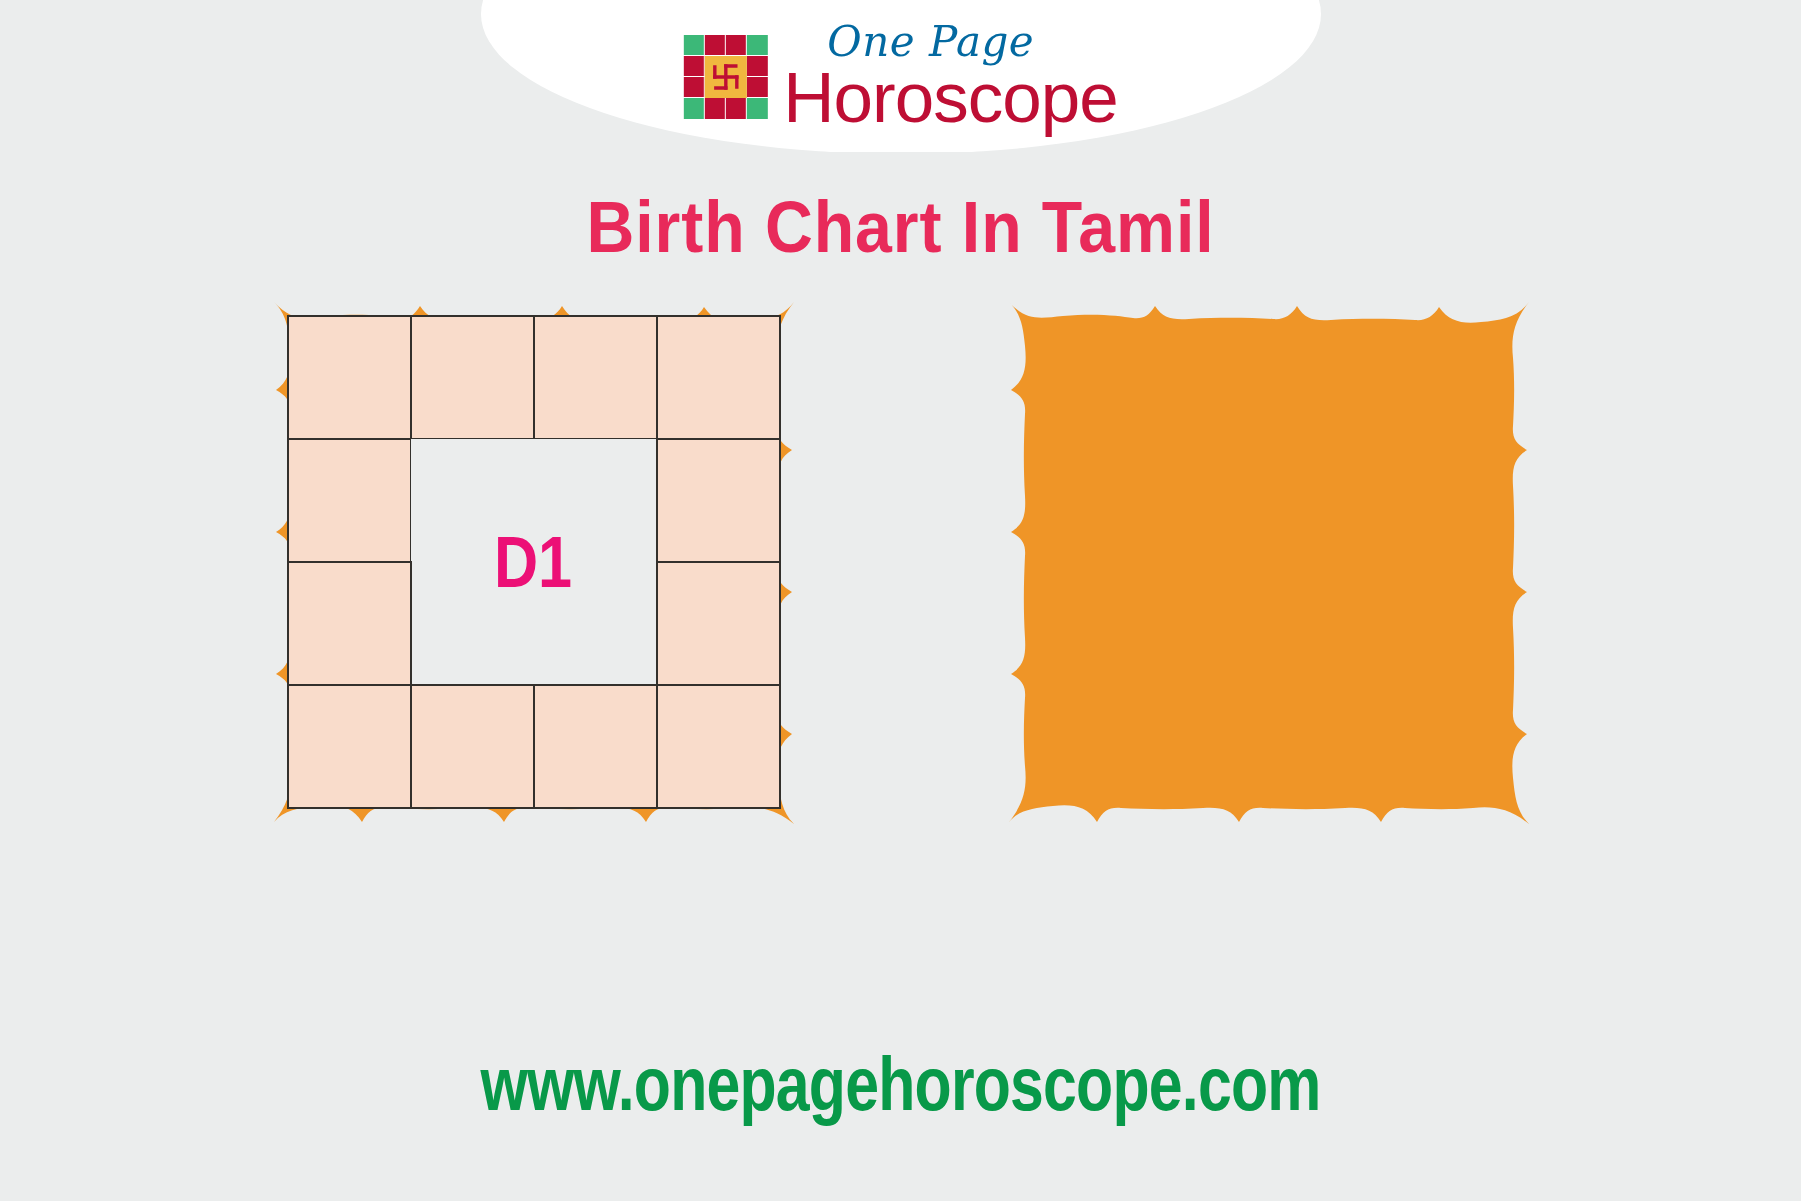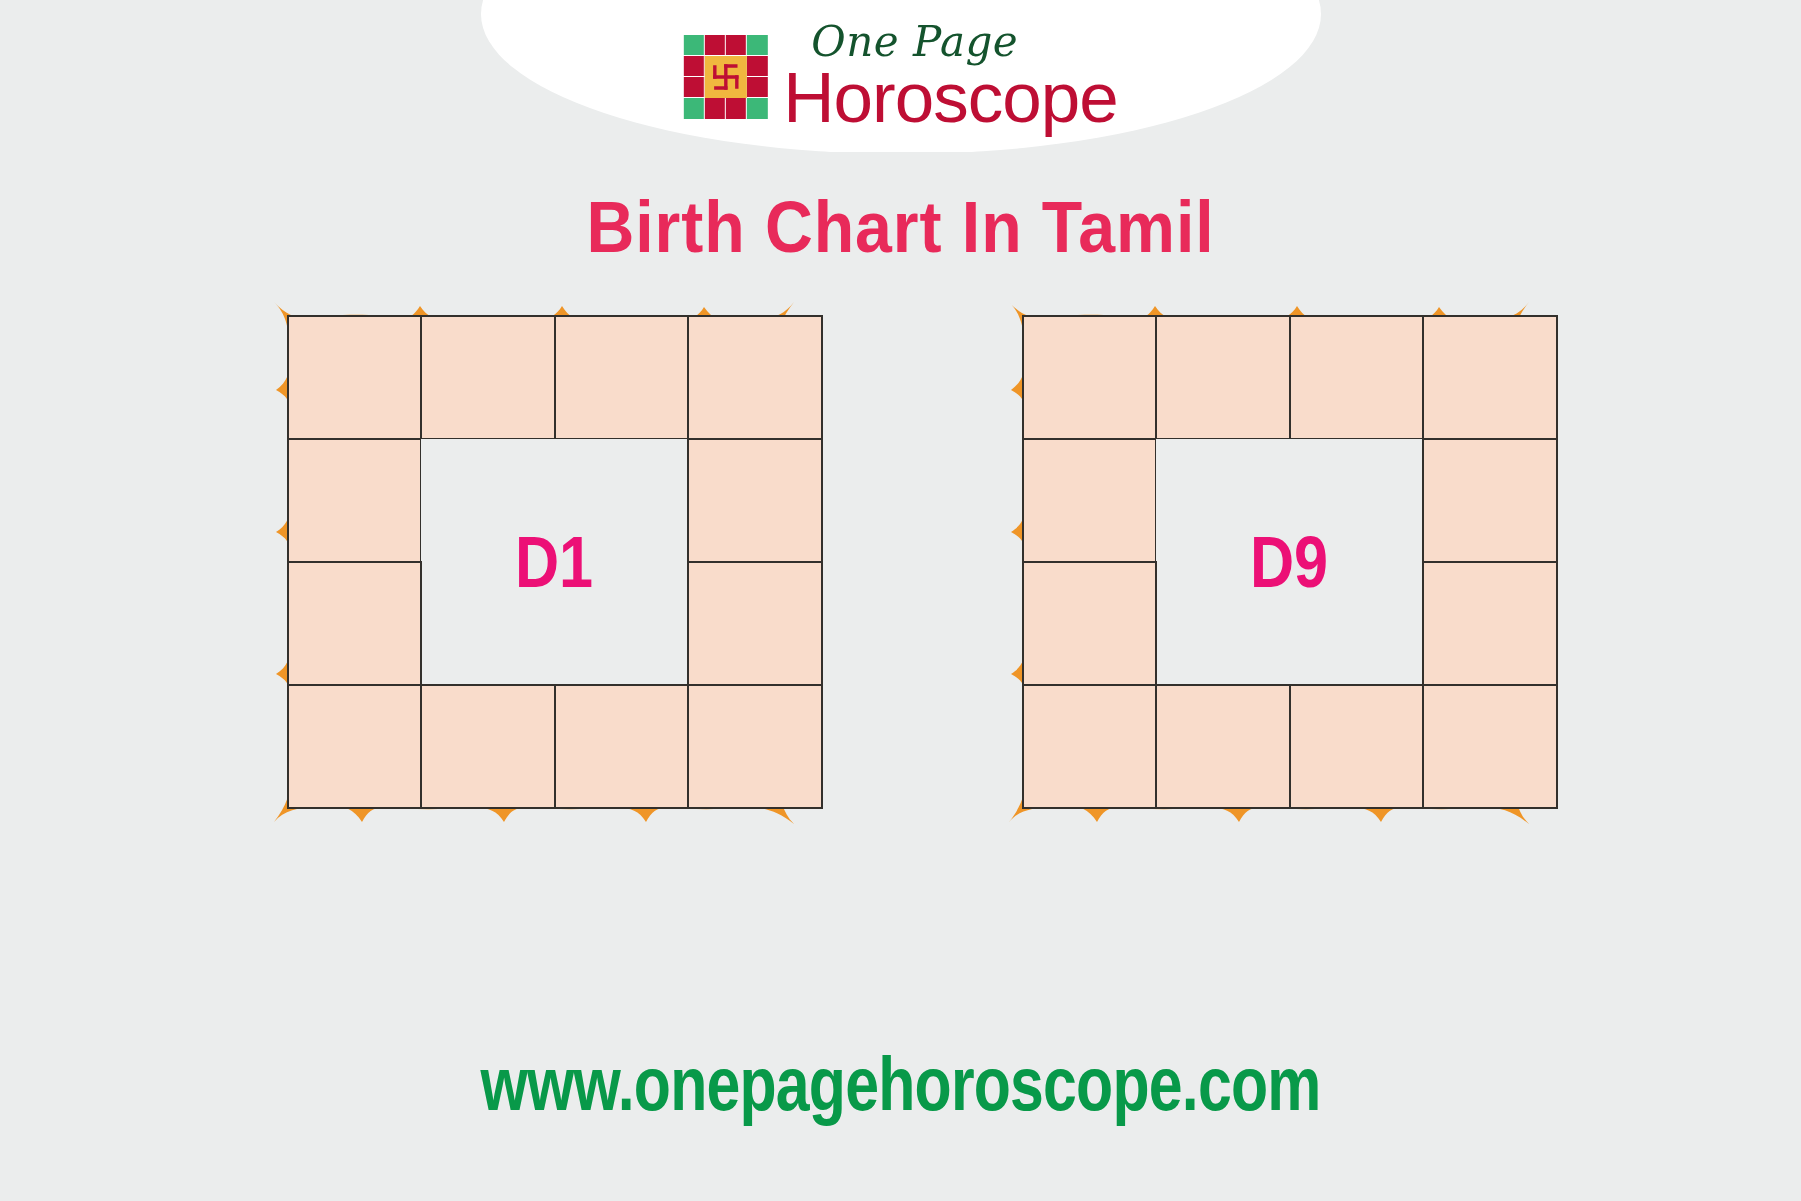--- a/index.html
+++ b/index.html
@@ -69,23 +69,23 @@
 
   .logo-text {
     display: flex;
     flex-direction: column;
     line-height: 0.95;
   }
   .logo-line1 {
     font-family: "DejaVu Serif", serif;
     font-style: italic;
     font-size: 42px;
-    color: #14532d;
+    color: #0369a1;
     letter-spacing: 0.5px;
-    margin-left: 28px;
+    margin-left: 44px;
     margin-bottom: 2px;
   }
   .logo-line2 {
     font-family: "Liberation Sans", sans-serif;
     font-size: 71px;
     color: #be0e34;
     letter-spacing: -1px;
   }
 
   
@@ -127,21 +127,21 @@
     left: 0; top: 0;
     width: 535px;
     height: 540px;
     pointer-events: none;
   }
 
   .chart-grid {
     position: absolute;
     left: 22px;
     top: 24px;
-    width: 534px;
+    width: 492px;
     height: 492px;
     display: grid;
     grid-template-columns: repeat(4, 1fr);
     grid-template-rows: repeat(4, 1fr);
   }
   .cell {
     background: #f9dccb;
     border: 2px solid #33302c;
     margin: -1px;
     box-sizing: border-box;
@@ -294,36 +294,16 @@
         C508,516 492,514 472,516 C446,518 422,517 404,516 C392,515 386,519 380,530
         C372,517 362,515 344,516 C310,518 284,517 262,516 C250,515 244,519 238,530
         C230,517 220,515 202,516 C168,518 142,517 120,516 C108,515 102,519 96,530
         C86,514 72,512 52,514 C32,516 18,518 8,530
         C24,510 26,494 24,474 C22,448 23,424 24,406 C25,394 21,388 10,382
         C23,374 25,364 24,346 C22,312 23,286 24,264 C25,252 21,246 10,240
         C23,232 25,222 24,204 C22,170 23,144 24,122 C25,110 21,104 10,98
         C24,88 26,74 24,54 C22,34 20,22 8,10 Z"></path>
     </svg>
 
-    <div class="chart-grid">
-      <div class="cell"></div>
-      <div class="cell"></div>
-      <div class="cell"></div>
-      <div class="cell"></div>
-
-      <div class="cell"></div>
-      <div class="cell-center">
-        <span class="chart-label">D9</span>
-      </div>
-      <div class="cell"></div>
-
-      <div class="cell"></div>
-      <div class="cell"></div>
-
-      <div class="cell"></div>
-      <div class="cell"></div>
-      <div class="cell"></div>
-      <div class="cell"></div>
-    </div>
   </div>
 </div>
 
 <div class="footer-url">www.onepagehoroscope.com</div>
 
 </body></html>

